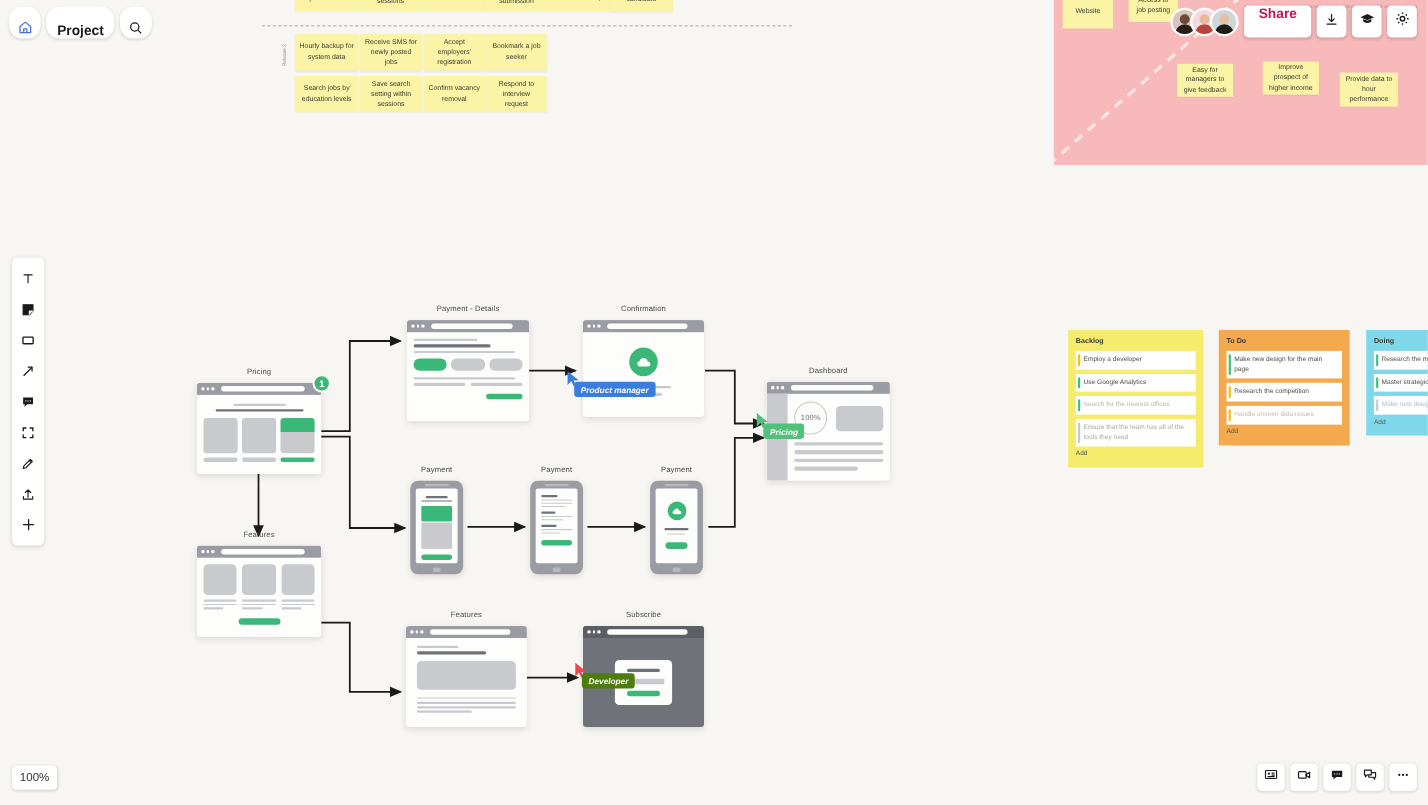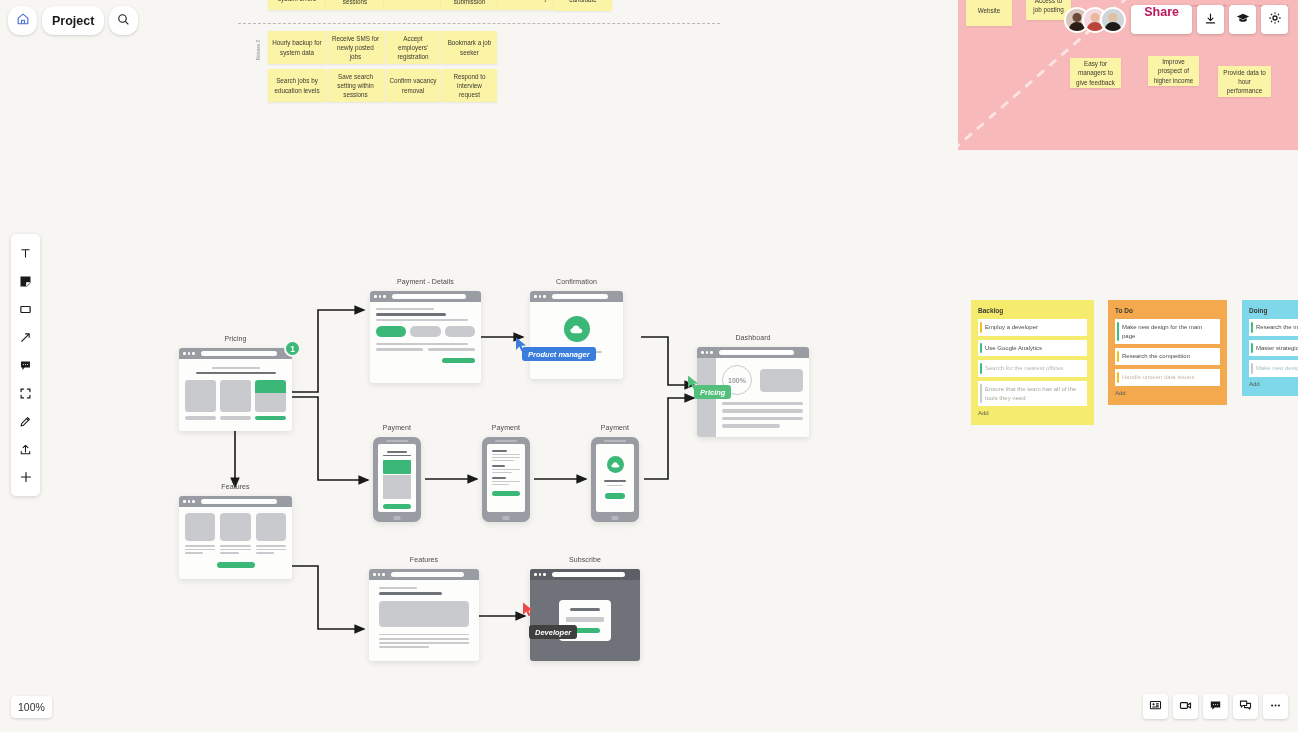--- a/index.html
+++ b/index.html
@@ -9,21 +9,21 @@
     background: #f7f6f2;
     font-family: "Liberation Sans", sans-serif;
   }
   #canvas { position: relative; width: 1298px; height: 732px; background: #f7f6f2; }
 
   
   .hdr { position: absolute; top: 6px; left: 8px; display: flex; gap: 5px; z-index: 60; }
   .hdr-btn {
     height: 29px; background: #fff; border-radius: 12px;
     box-shadow: 0 1px 3px rgba(0,0,0,.16);
-    display: flex; align-items: center; justify-content: center;
+    display: flex; align-items: flex-end; justify-content: center;
     padding: 0 10px; font-size: 12.5px; font-weight: 700; color: #1a1a1a;
     cursor: pointer;
   }
   .hdr-btn.sq { width: 29px; padding: 0; }
 
   
   .rail {
     position: absolute; left: 11px; top: 234px; width: 29px;
     background: #fff; border-radius: 5px; box-shadow: 0 1px 4px rgba(0,0,0,.15);
     display: flex; flex-direction: column; align-items: center;
@@ -332,21 +332,21 @@
         <div class="bar" style="height:2.6px;width:92px;margin-bottom:3px;"></div>
         <div style="display:flex;gap:5px;margin-bottom:7px;">
           <div class="bar" style="flex:1;height:2.6px;"></div>
           <div class="bar" style="flex:1;height:2.6px;"></div>
         </div>
         <div class="pill" style="height:5px;width:33px;margin-left:auto;"></div>
       </div>
     </div>
   </div>
 
-  <div class="mock" style="left:530px; top:291px; width:93px; height:88px;">
+  <div class="mock" style="left:530px; top:291px; width:110px; height:88px;">
     <div class="mock-label">Confirmation</div>
     <div class="win">
       <div class="win-bar">
         <span class="dot"></span>
         <span class="dot"></span>
         <span class="dot"></span>
         <span class="urlbar"></span>
       </div>
       <div class="win-body" style="display:flex;flex-direction:column;align-items:center;padding-top:14px;">
         <div class="cloud-circle">
@@ -523,21 +523,21 @@
           <div class="bar dk" style="height:2.6px;width:80%;margin:0 auto 6px;"></div>
           <div class="bar" style="height:5px;margin-bottom:6px;border-radius:1px;"></div>
           <div class="pill" style="height:5.5px;width:80%;margin:0 auto;"></div>
         </div>
       </div>
     </div>
     <div class="cursor" style="left:-8px; top:33px;">
       <svg width="13" height="15" viewBox="0 0 13 15">
         <path d="M1,0.5 L1,13 L4.3,9.6 L6.6,14.2 L8.6,13.2 L6.4,8.8 L11,8.6 Z" fill="#ea4a4a"></path>
       </svg>
-      <span class="tag" style="background:#404040;margin-top:13px;">Developer</span>
+      <span class="tag" style="background:#4d7c0f;">Developer</span>
     </div>
   </div>
 
   <div class="kan" style="left:971px; top:300px; width:123px; background:#f5ec6e;">
     <div class="kan-title">Backlog</div>
     <div class="kan-card s-yellow">
       <span>Employ a developer</span></div>
     <div class="kan-card s-green">
       <span>Use Google Analytics</span></div>
     <div class="kan-card s-green" style="color:#b6b6ac;">

